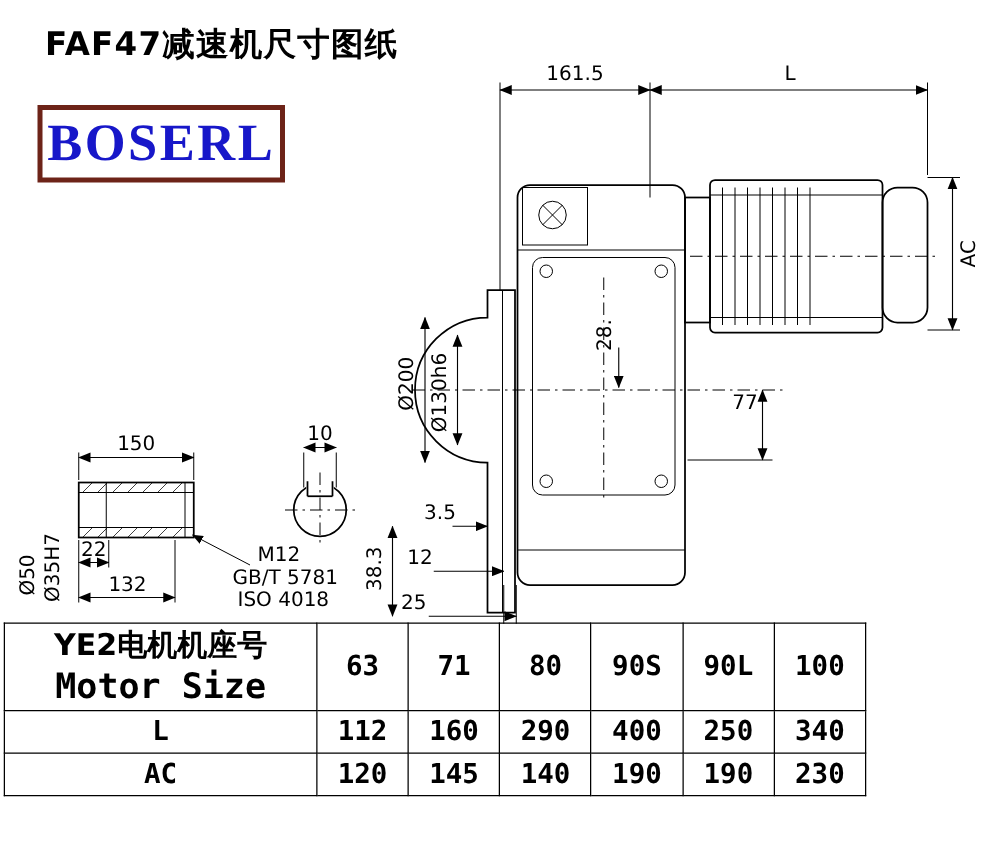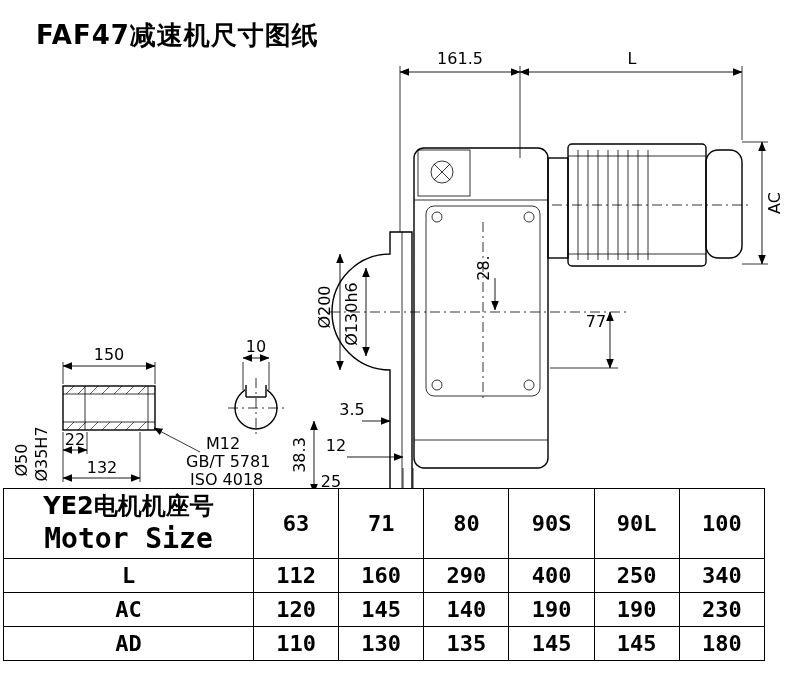--- a/index.html
+++ b/index.html
@@ -8,21 +8,21 @@
   .title { position:absolute; left:36px; top:18px; font-size:26px; font-weight:bold; color:#000; letter-spacing:1px; }
   .logo { position:absolute; left:30px; top:84px; width:198px; height:62px; border:4px solid #6d2318; display:flex; align-items:center; justify-content:center; background:#fff; }
   .logo span { font-family:"Liberation Serif", serif; font-size:42px; font-weight:bold; color:#1717c9; letter-spacing:2px; }
   svg.draw { position:absolute; left:0; top:0; }
   .ln   { stroke:#000; stroke-width:1.4; fill:none; }
   .thin { stroke:#000; stroke-width:0.8; fill:none; }
   .hatch{ stroke:#000; stroke-width:0.6; fill:none; }
   .dim  { stroke:#000; stroke-width:0.9; fill:none; }
   .dash { stroke:#000; stroke-width:0.8; fill:none; stroke-dasharray:10 4 2 4; }
   .dimtxt { font:16px "DejaVu Sans", sans-serif; fill:#000; }
-  table.size { position:absolute; left:3px; top:488px; width:762px; border-collapse:collapse; table-layout:fixed; font-family:"DejaVu Sans Mono", monospace; font-weight:bold; color:#000;padding-left:40px; }
+  table.size { position:absolute; left:3px; top:498px; width:690px; border-collapse:collapse; table-layout:fixed; font-family:"DejaVu Sans Mono", monospace; font-weight:bold; color:#000;padding-left:40px; }
   table.size td { border:1.5px solid #000; text-align:center; vertical-align:middle; font-size:22px; padding:0; background:#fff; }
   tr.head td { height:70px; }
   tr.data td { height:34px; }
   .hdr .cn { font-family:"DejaVu Sans", sans-serif; font-size:24px; line-height:1.3; }
   .hdr .en { font-size:28px; line-height:1.2; }
 </style>
 </head>
 <body>
 
 <div class="stage">
@@ -176,20 +176,23 @@
       <line class="ln" x1="246" y1="385" x2="246" y2="397"></line>
       <line class="ln" x1="266" y1="385" x2="266" y2="397"></line>
       <line class="ln" x1="246" y1="397" x2="266" y2="397"></line>
       <line class="dash" x1="228" y1="408" x2="284" y2="408"></line>
       <line class="dash" x1="256" y1="378" x2="256" y2="438"></line>
     </g>
   </svg>
 
   <div class="title">FAF47减速机尺寸图纸</div>
 
+  <div class="logo">
+    <span>BOSERL</span>
+  </div>
 
   <table class="size">
     <colgroup>
       <col style="width:250px">
       <col>
         <col>
         <col>
         <col>
         <col>
         <col>
@@ -218,25 +221,16 @@
     </tr>
     <tr class="data">
       <td>AC</td>
       <td>120</td>
       <td>145</td>
       <td>140</td>
       <td>190</td>
       <td>190</td>
       <td>230</td>
     </tr>
-    <tr class="data">
-      <td>AD</td>
-      <td>110</td>
-      <td>130</td>
-      <td>135</td>
-      <td>145</td>
-      <td>145</td>
-      <td>180</td>
-    </tr>
   </tbody>
     </table>
 
 </div>
 
 </body></html>

